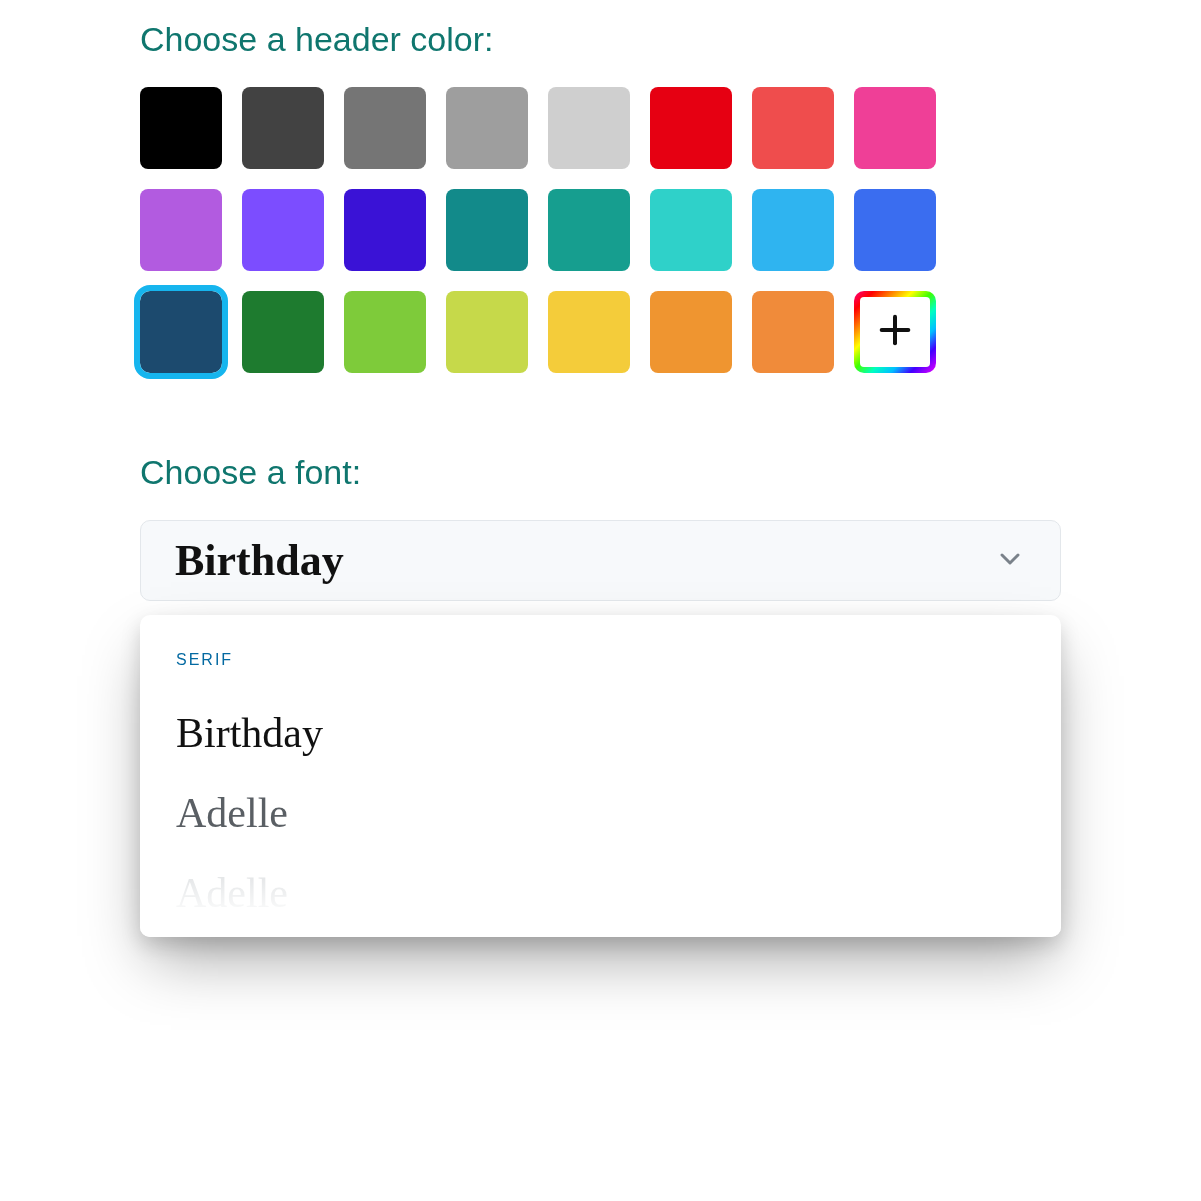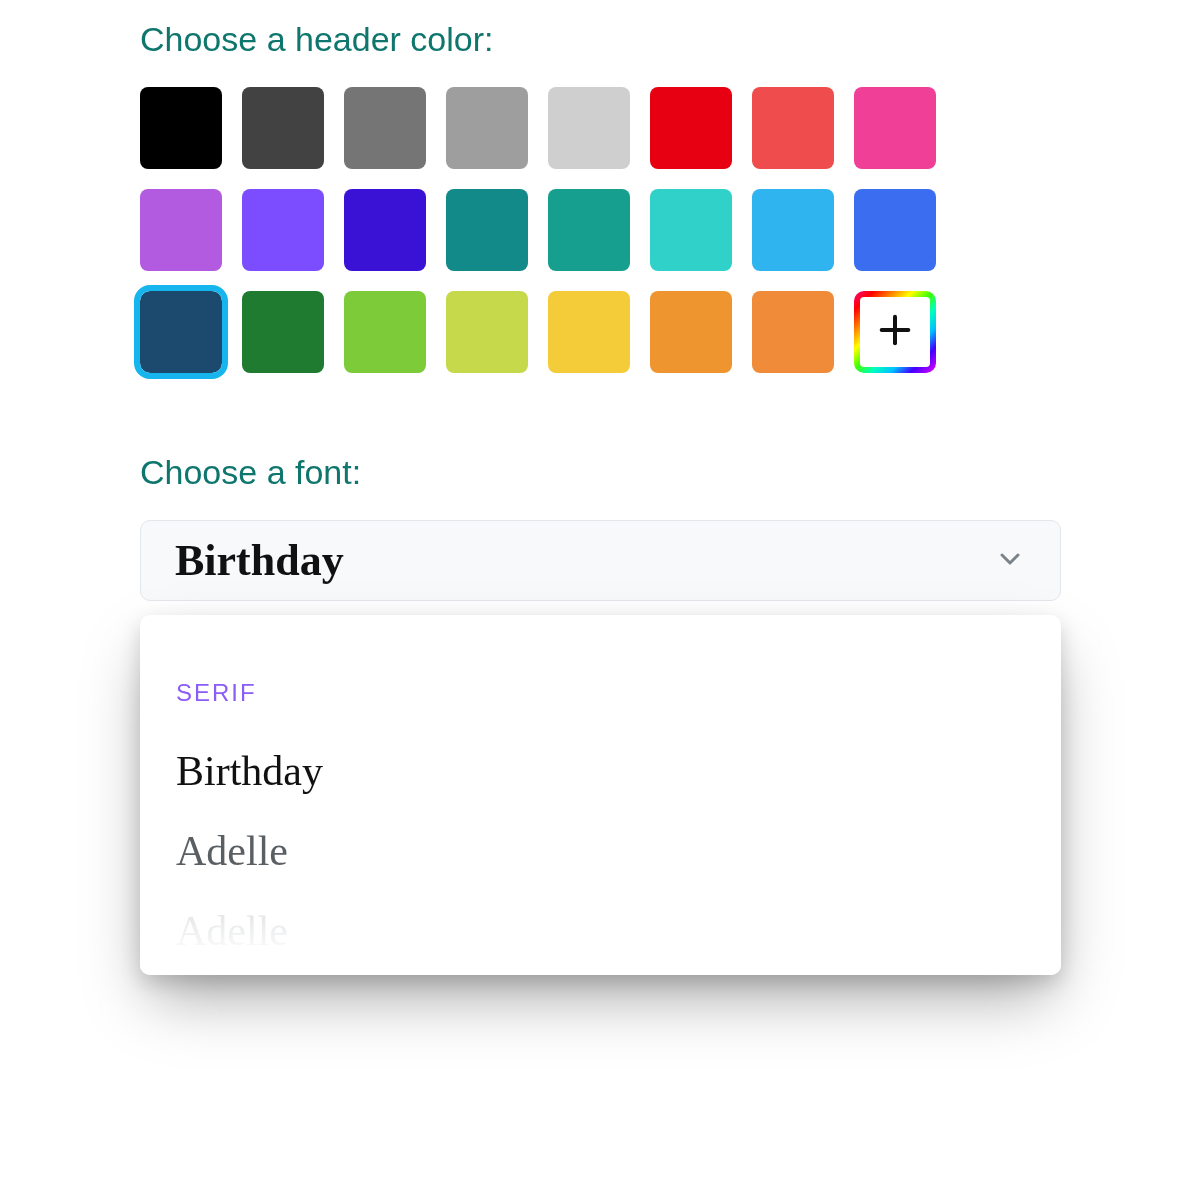--- a/index.html
+++ b/index.html
@@ -72,26 +72,25 @@
   .chev { width: 32px; height: 32px; color: #7a828a; }
 
   .dropdown {
     background: #ffffff;
     border-radius: 10px;
     box-shadow: 0 30px 60px -10px rgba(0,0,0,0.35), 0 8px 20px rgba(0,0,0,0.15);
     padding: 36px 36px 0 36px;
     position: relative;
   }
   .group-label {
-    font-size: 24px;
+    font-size: 16px;
     letter-spacing: 2px;
-    color: #8b5cf6;
+    color: #0369a1;
     font-weight: 500;
     margin-bottom: 28px;
-    margin-top: 28px;
   }
   .font-option {
     font-size: 42px;
     color: #222;
     padding: 12px 0 20px 0;
     cursor: pointer;
     font-family: Georgia, "Times New Roman", serif;
   }
   .font-option.essonnes { font-family: "Didot", "Bodoni MT", Georgia, serif; color:#111; font-weight:400;}
   .font-option.freight  { font-family: Georgia, "Times New Roman", serif; color:#5a5f64; }

